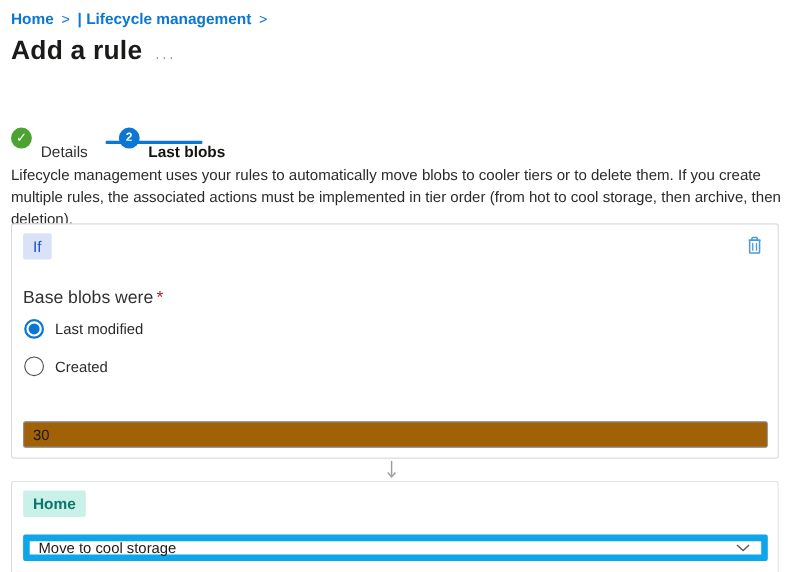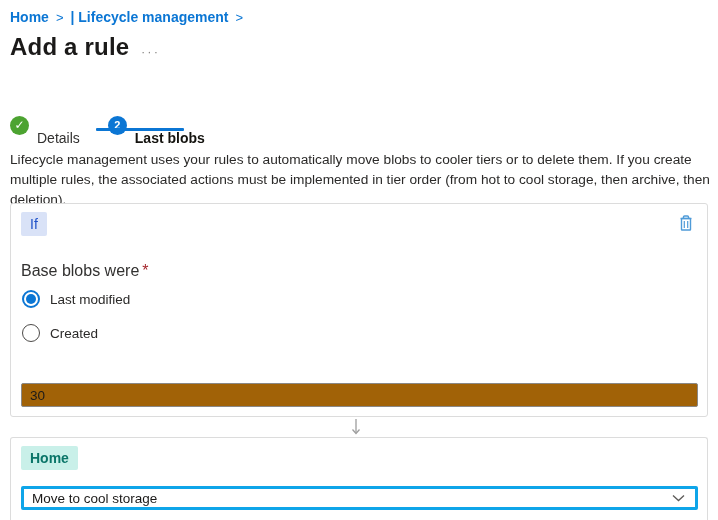--- a/index.html
+++ b/index.html
@@ -49,21 +49,21 @@
   .radio-dot { width:10px; height:10px; border-radius:50%; background:transparent; }
   .radio-row.selected .radio-dot { background:#0b76d4; }
   .radio-label { font-size:13.5px; color:#2b2a29; }
 
   .text-input { position:absolute; left:10px; width:677px; height:24px; border:1px solid #8a8886; border-radius:2px; font-size:13.5px; padding:0 8px; color:#1b1a19; font-family:"Liberation Sans","DejaVu Sans",sans-serif; background:#a16207; }
 
   
   .connector { position:absolute; left:348px; top:419px; width:16px; height:17px; }
 
   
-  .dropdown { position:absolute; left:10px; top:48px; width:677px; height:24px; border:3px solid #0ea5e9; border-radius:2px; background:#fff; display:flex; align-items:center; justify-content:space-between; padding:0 10px 0 8px; cursor:pointer; }
+  .dropdown { position:absolute; left:10px; top:48px; width:677px; height:24px; border:6px solid #0ea5e9; border-radius:2px; background:#fff; display:flex; align-items:center; justify-content:space-between; padding:0 10px 0 8px; cursor:pointer; }
   .dropdown-value { font-size:13.5px; color:#1b1a19; }
 </style>
 </head>
 <body>
 
 <div class="frame">
 
   <nav class="breadcrumb">
     <a class="bc-link">Home</a>
     <span class="bc-sep">&gt;</span>

